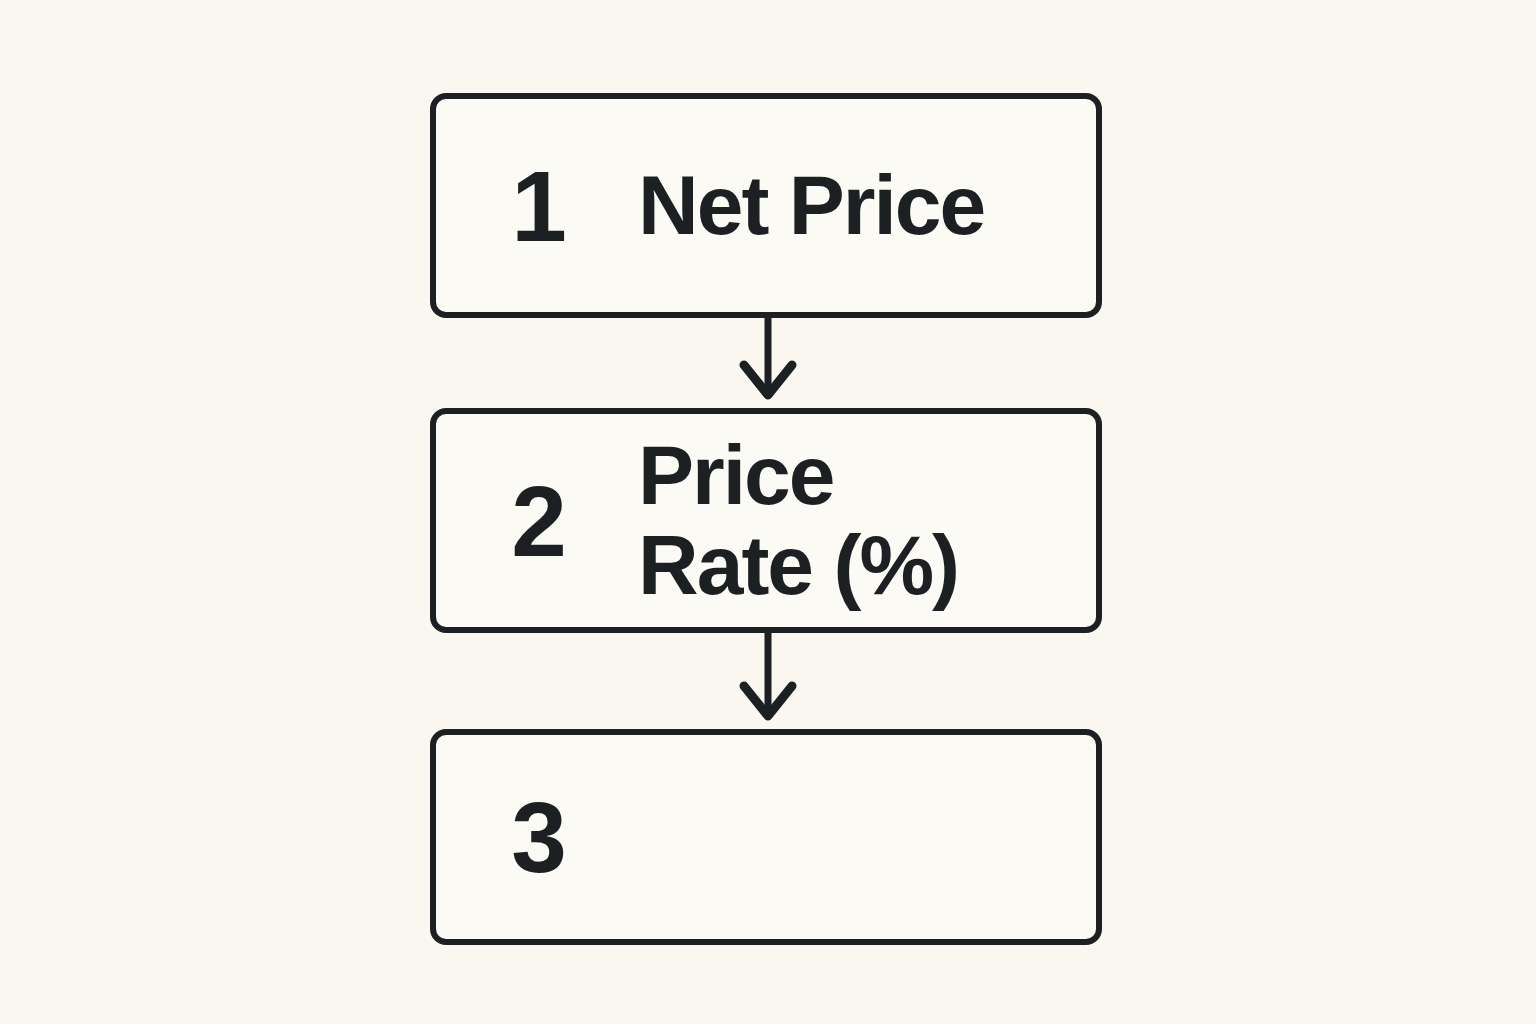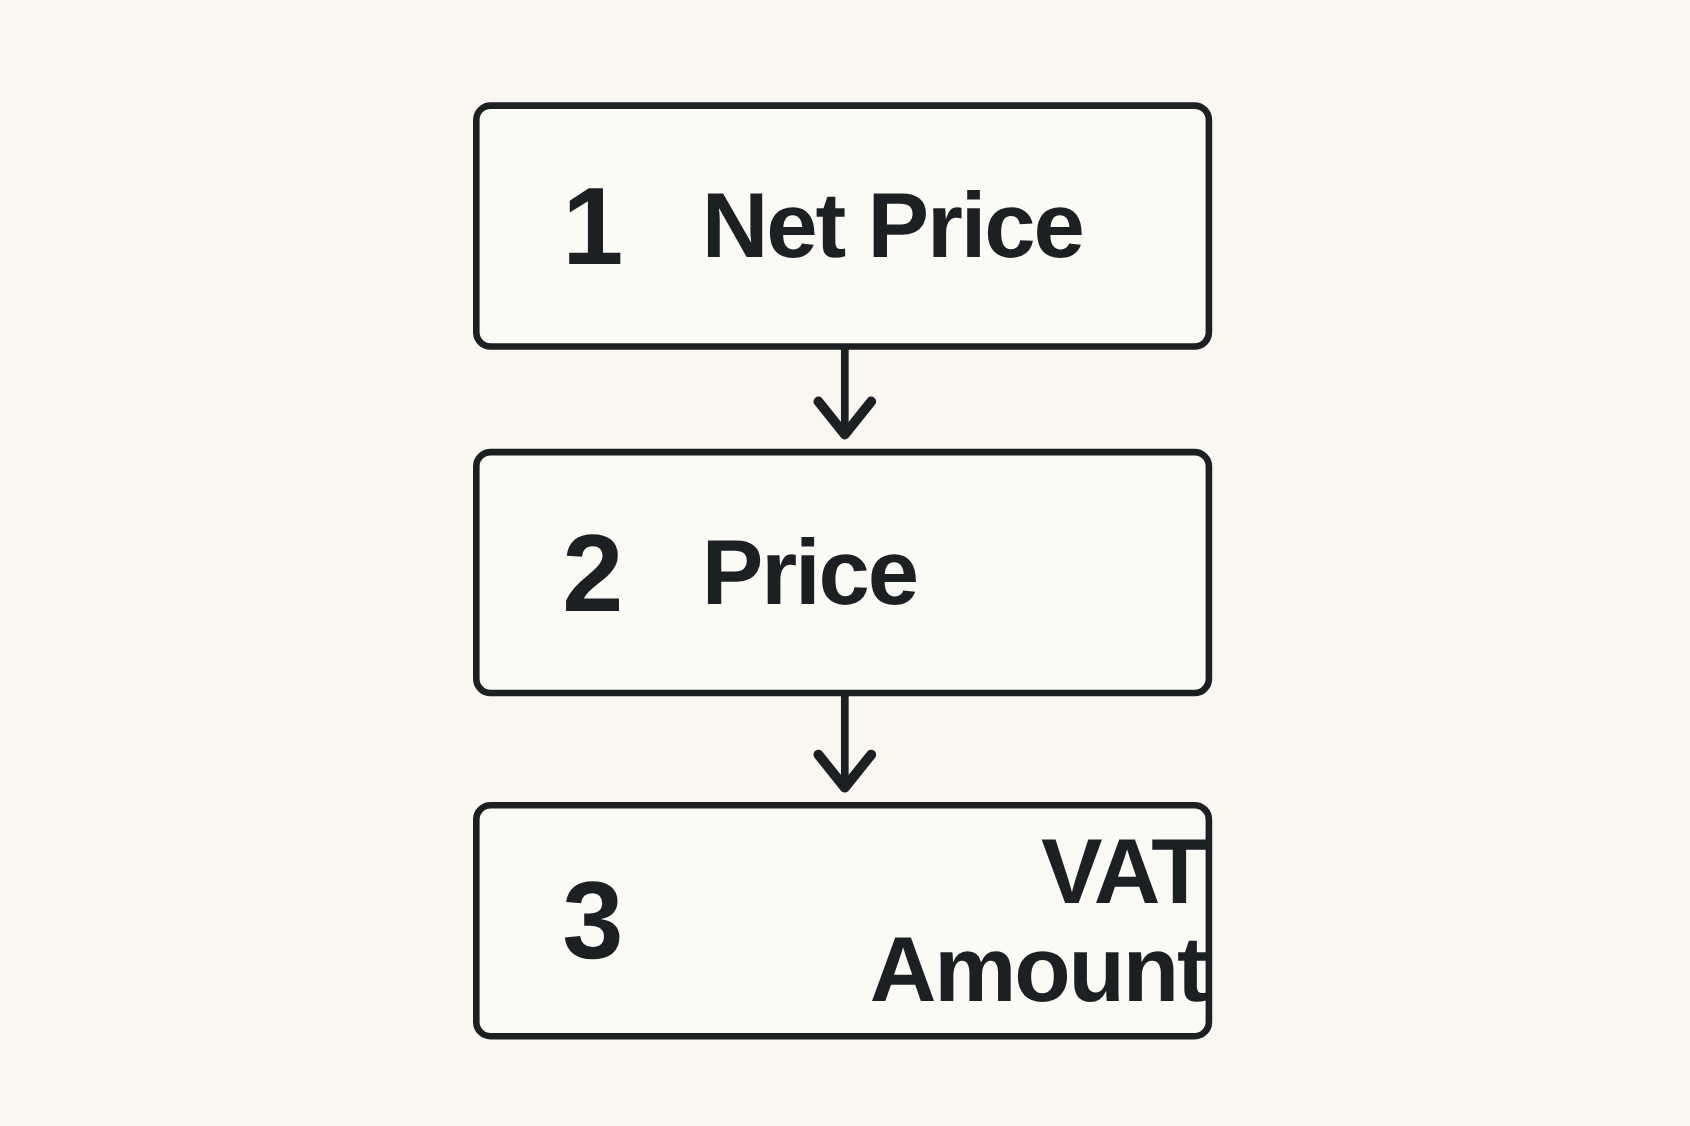--- a/index.html
+++ b/index.html
@@ -40,21 +40,20 @@
     font-weight: bold;
     line-height: 1;
     letter-spacing: -2px;
     margin-right: 66px;
   }
   .step-label {
     font-size: 84px;
     font-weight: bold;
     letter-spacing: -2px;
     line-height: 1.06;
-    text-align: right;
   }
   .step-label .line {
     display: block;
   }
   #box-1 { top: 93px; }
   #box-2 { top: 408px; }
   #box-3 { top: 729px; height: 216px; }
   .arrow {
     position: absolute;
     left: 728px;
@@ -89,30 +88,28 @@
     <svg viewBox="0 0 80 90" xmlns="http://www.w3.org/2000/svg" aria-hidden="true">
       <line x1="40" y1="0" x2="40" y2="74" stroke-width="7"></line>
       <polyline points="16,49 40,79 64,49" stroke-width="9" stroke-linecap="round" stroke-linejoin="round"></polyline>
     </svg>
   </div>
 
   <div id="box-2" class="step-box">
     <span class="step-number">2</span>
     <span class="step-label">
       <span class="line">Price</span>
+      <span class="line">Rate (%)</span>
     </span>
   </div>
 
   <div id="arrow-2" class="arrow">
     <svg viewBox="0 0 80 96" xmlns="http://www.w3.org/2000/svg" aria-hidden="true">
       <line x1="40" y1="0" x2="40" y2="80" stroke-width="7"></line>
       <polyline points="16,55 40,85 64,55" stroke-width="9" stroke-linecap="round" stroke-linejoin="round"></polyline>
     </svg>
   </div>
 
   <div id="box-3" class="step-box">
     <span class="step-number">3</span>
-    <span class="step-label">
-      <span class="line">VAT Amount</span>
-    </span>
   </div>
 
 </div>
 
 </body></html>

